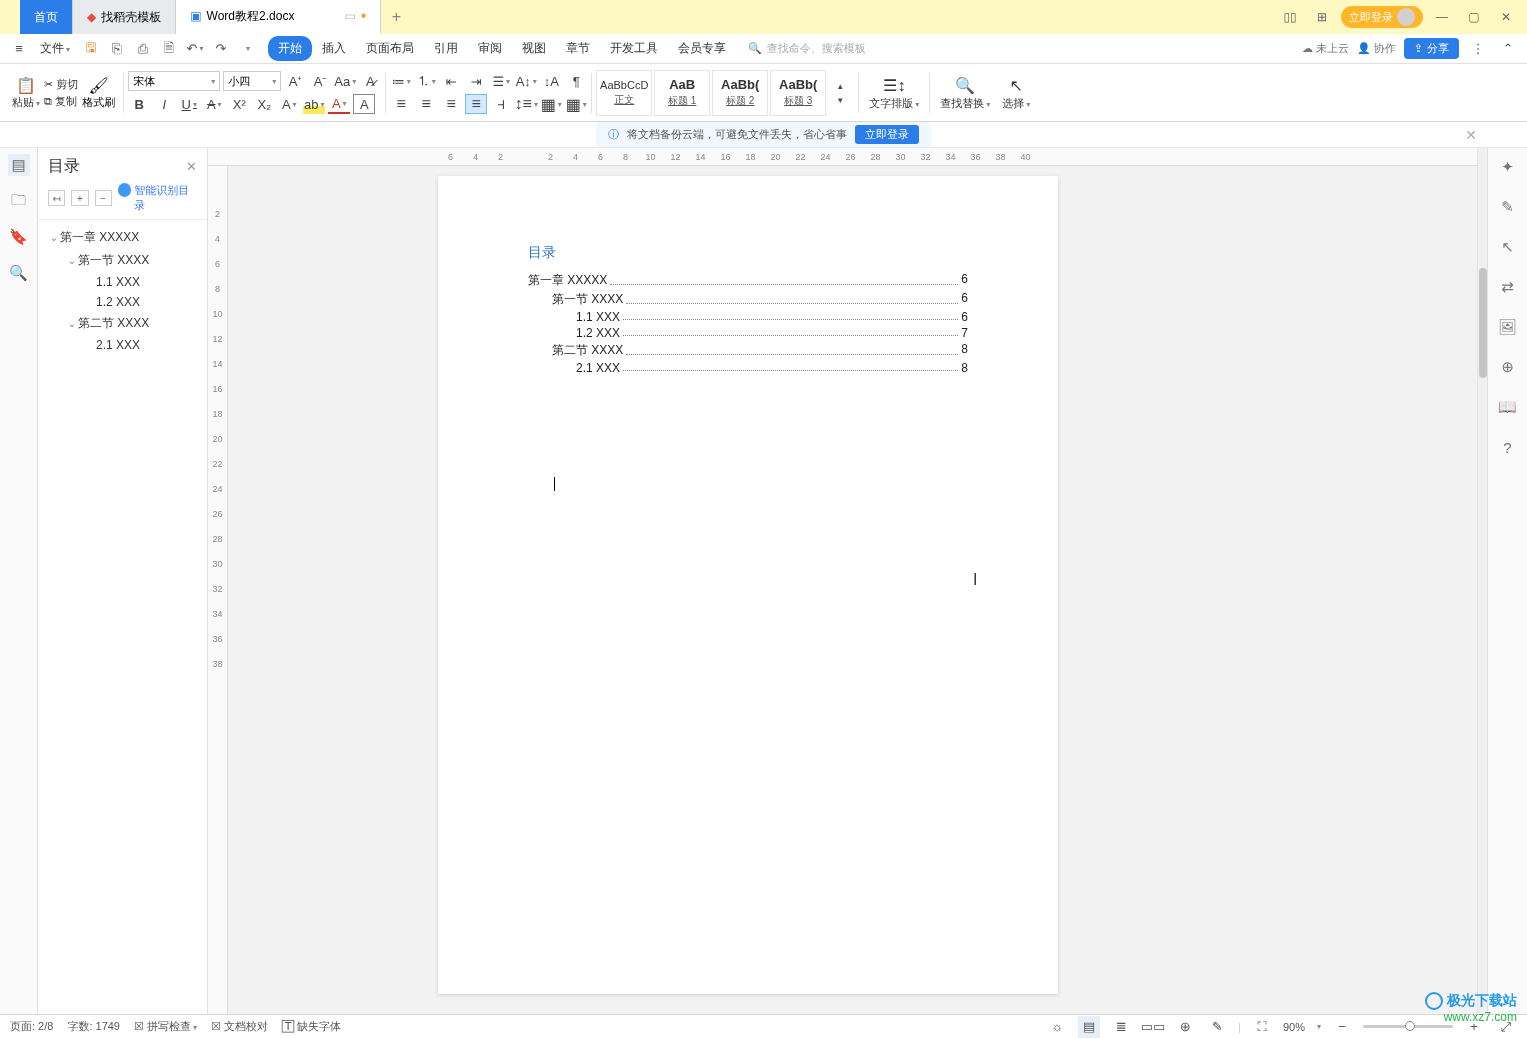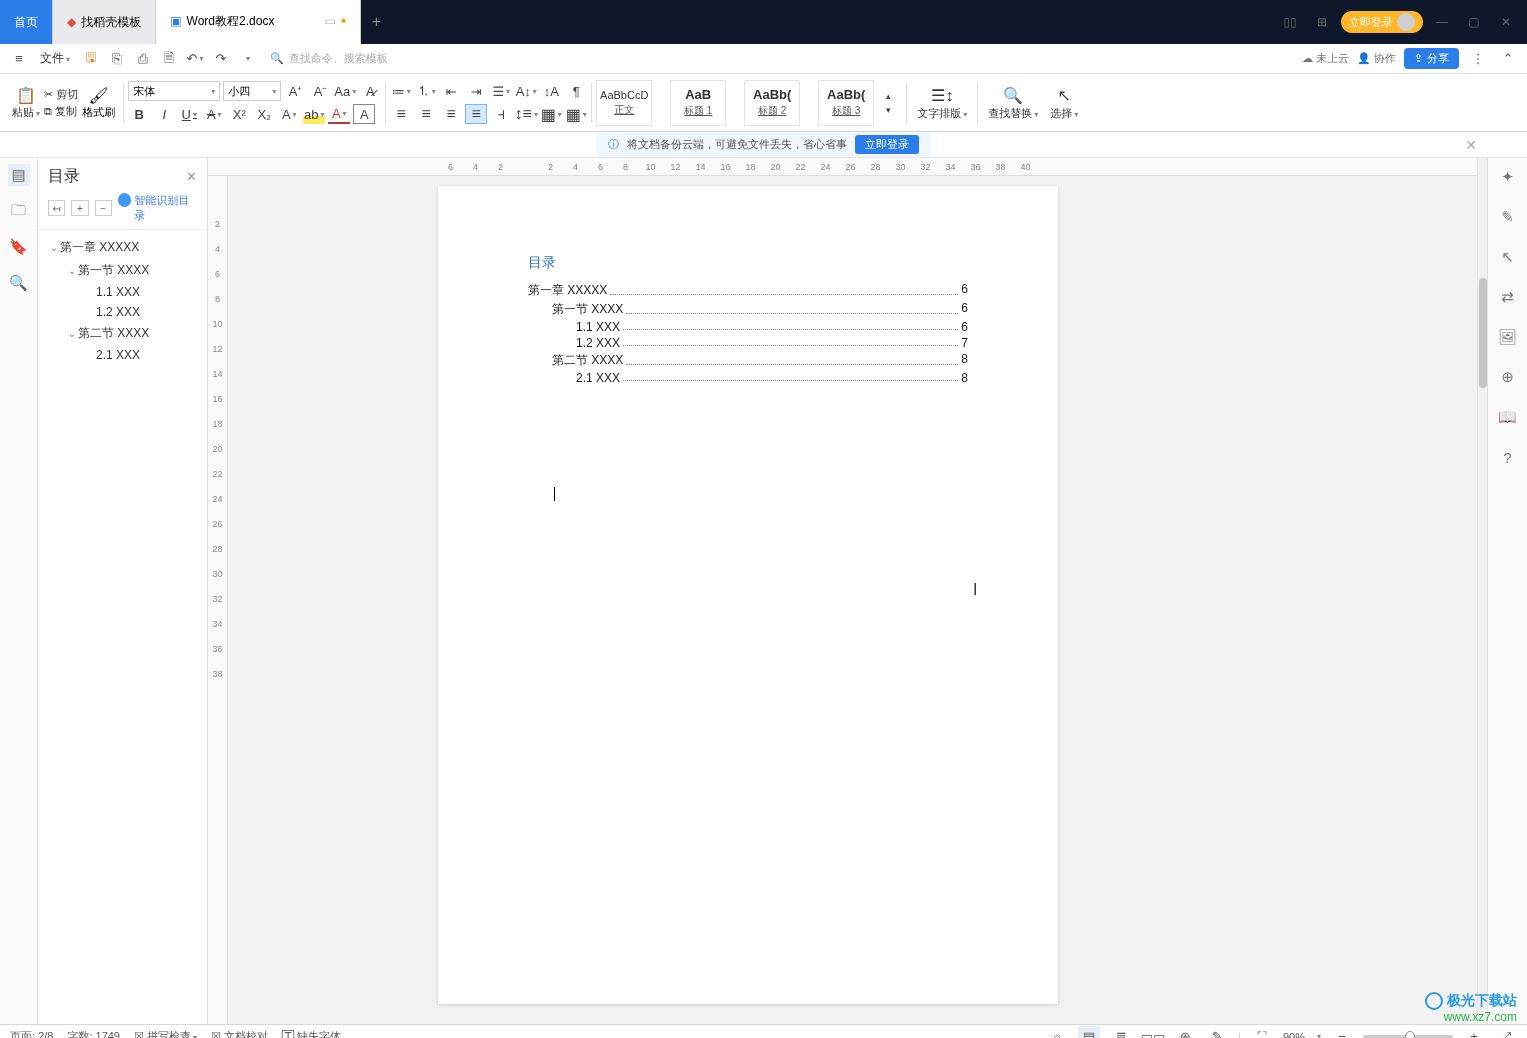--- a/index.html
+++ b/index.html
@@ -1,19 +1,19 @@
 <!DOCTYPE html>
 <html><head>
 <meta charset="utf-8">
 <style>
 * { margin: 0; padding: 0; box-sizing: border-box; font-family: "Microsoft YaHei", Arial, sans-serif; }
 body { background: #f2f2f2; width: 1527px; height: 1038px; overflow: hidden; position: relative; }
 
 
-.title-bar { height: 44px; background: #0f172a; display: flex; align-items: stretch; }
+.title-bar { height: 34px; background: #fef9c3; display: flex; align-items: stretch; padding-left: 20px; }
 .tab { display: flex; align-items: center; padding: 0 14px; font-size: 12px; border-right: 1px solid #d0d0d0; cursor: pointer; gap: 5px; }
 .tab.home { background: #2b7de9; color: #fff; }
 .tab.template { background: #e8eaed; }
 .tab.active { background: #fff; border-bottom: 2px solid #fff; }
 .tab-add { width: 30px; display: flex; align-items: center; justify-content: center; color: #888; font-size: 16px; }
 .title-right { margin-left: auto; display: flex; align-items: center; gap: 6px; padding-right: 8px; }
 .login-btn { background: #ffb628; color: #fff; border-radius: 12px; padding: 2px 8px; display: flex; align-items: center; gap: 4px; font-size: 11px; }
 .login-avatar { width: 18px; height: 18px; background: #d0d0d0; border-radius: 50%; display: inline-block; }
 .win-btn { width: 26px; height: 26px; display: flex; align-items: center; justify-content: center; color: #666; font-size: 12px; }
 
@@ -147,20 +147,31 @@
     <div class="menu-icon-btn" style="color:#e67e22;">🖫</div>
     <div class="menu-icon-btn">⎘</div>
     <div class="menu-icon-btn">⎙</div>
     <div class="menu-icon-btn">🗎</div>
     <div class="menu-icon-btn">↶<span class="caret">▾</span></div>
     <div class="menu-icon-btn">↷</div>
     <div class="menu-icon-btn">
         <span class="caret">▾</span>
       </div>
   </div>
+  <div class="menu-tabs">
+    <div class="menu-tab active">开始</div>
+    <div class="menu-tab">插入</div>
+    <div class="menu-tab">页面布局</div>
+    <div class="menu-tab">引用</div>
+    <div class="menu-tab">审阅</div>
+    <div class="menu-tab">视图</div>
+    <div class="menu-tab">章节</div>
+    <div class="menu-tab">开发工具</div>
+    <div class="menu-tab">会员专享</div>
+  </div>
   <div class="menu-search">
     <span>🔍</span>
     <span>查找命令、搜索模板</span>
   </div>
   <div class="menu-right">
     <div class="cloud-lbl">
         <span>☁</span>
         <span>未上云</span>
       </div>
     <div class="collab-lbl">
@@ -247,21 +258,21 @@
       <div class="align-btn">≡</div>
       <div class="align-btn active">≡</div>
       <div class="align-btn">⫞</div>
       <div class="align-btn">↕≡<span class="caret">▾</span></div>
       <div class="align-btn">▦<span class="caret">▾</span></div>
       <div class="align-btn">▦<span class="caret">▾</span></div>
     </div>
   </div>
   <div class="sep-v"></div>
 
-  <div id="styles-container" style="display:flex;gap:18px;">
+  <div id="styles-container" style="display:flex;gap:2px;">
       <div class="style-box">
         <div class="style-preview" style="">AaBbCcD</div>
         <div class="style-name">正文</div>
       </div>
       <div class="style-box">
         <div class="style-preview" style="font-weight:bold;font-size:13px;">AaB</div>
         <div class="style-name">标题 1</div>
       </div>
       <div class="style-box">
         <div class="style-preview" style="font-weight:bold;font-size:13px;">AaBb(</div>

